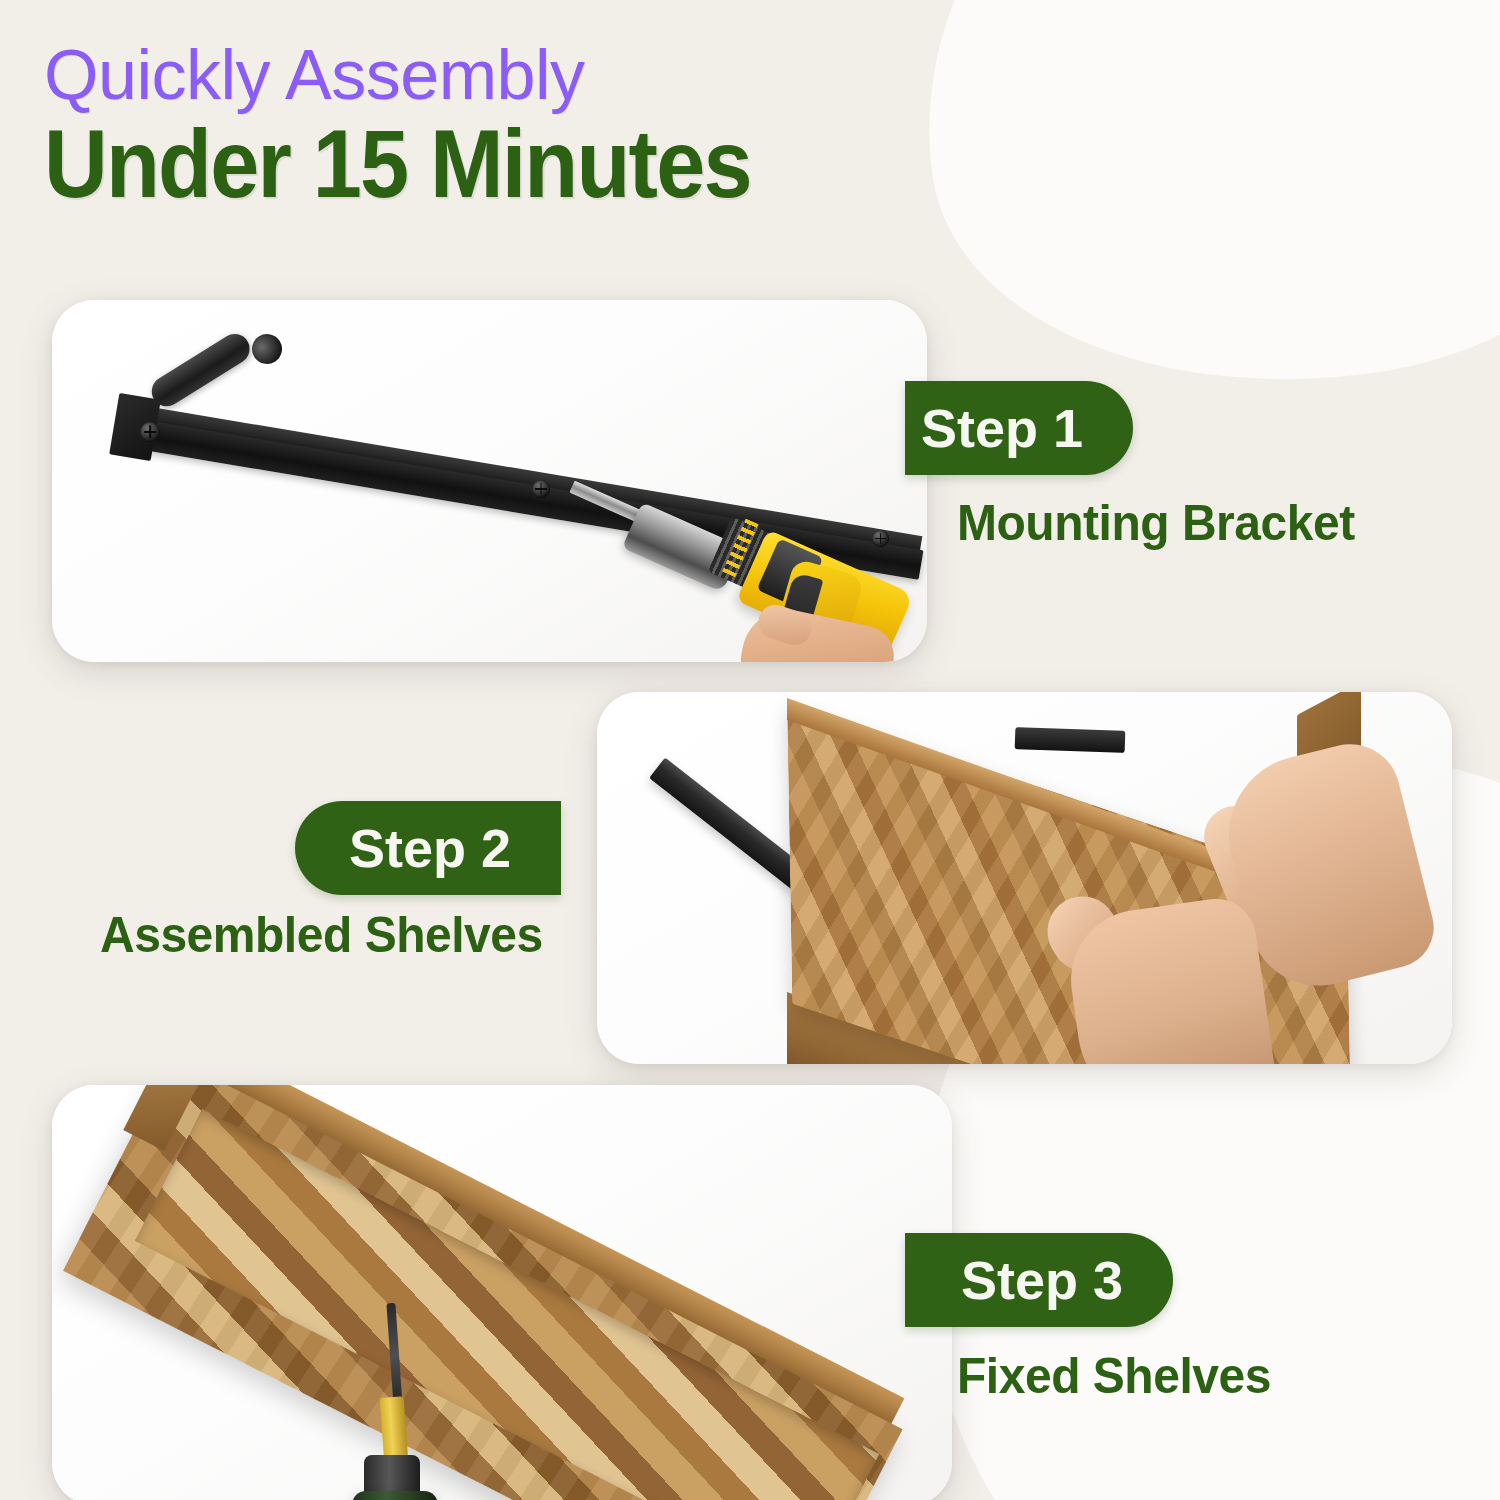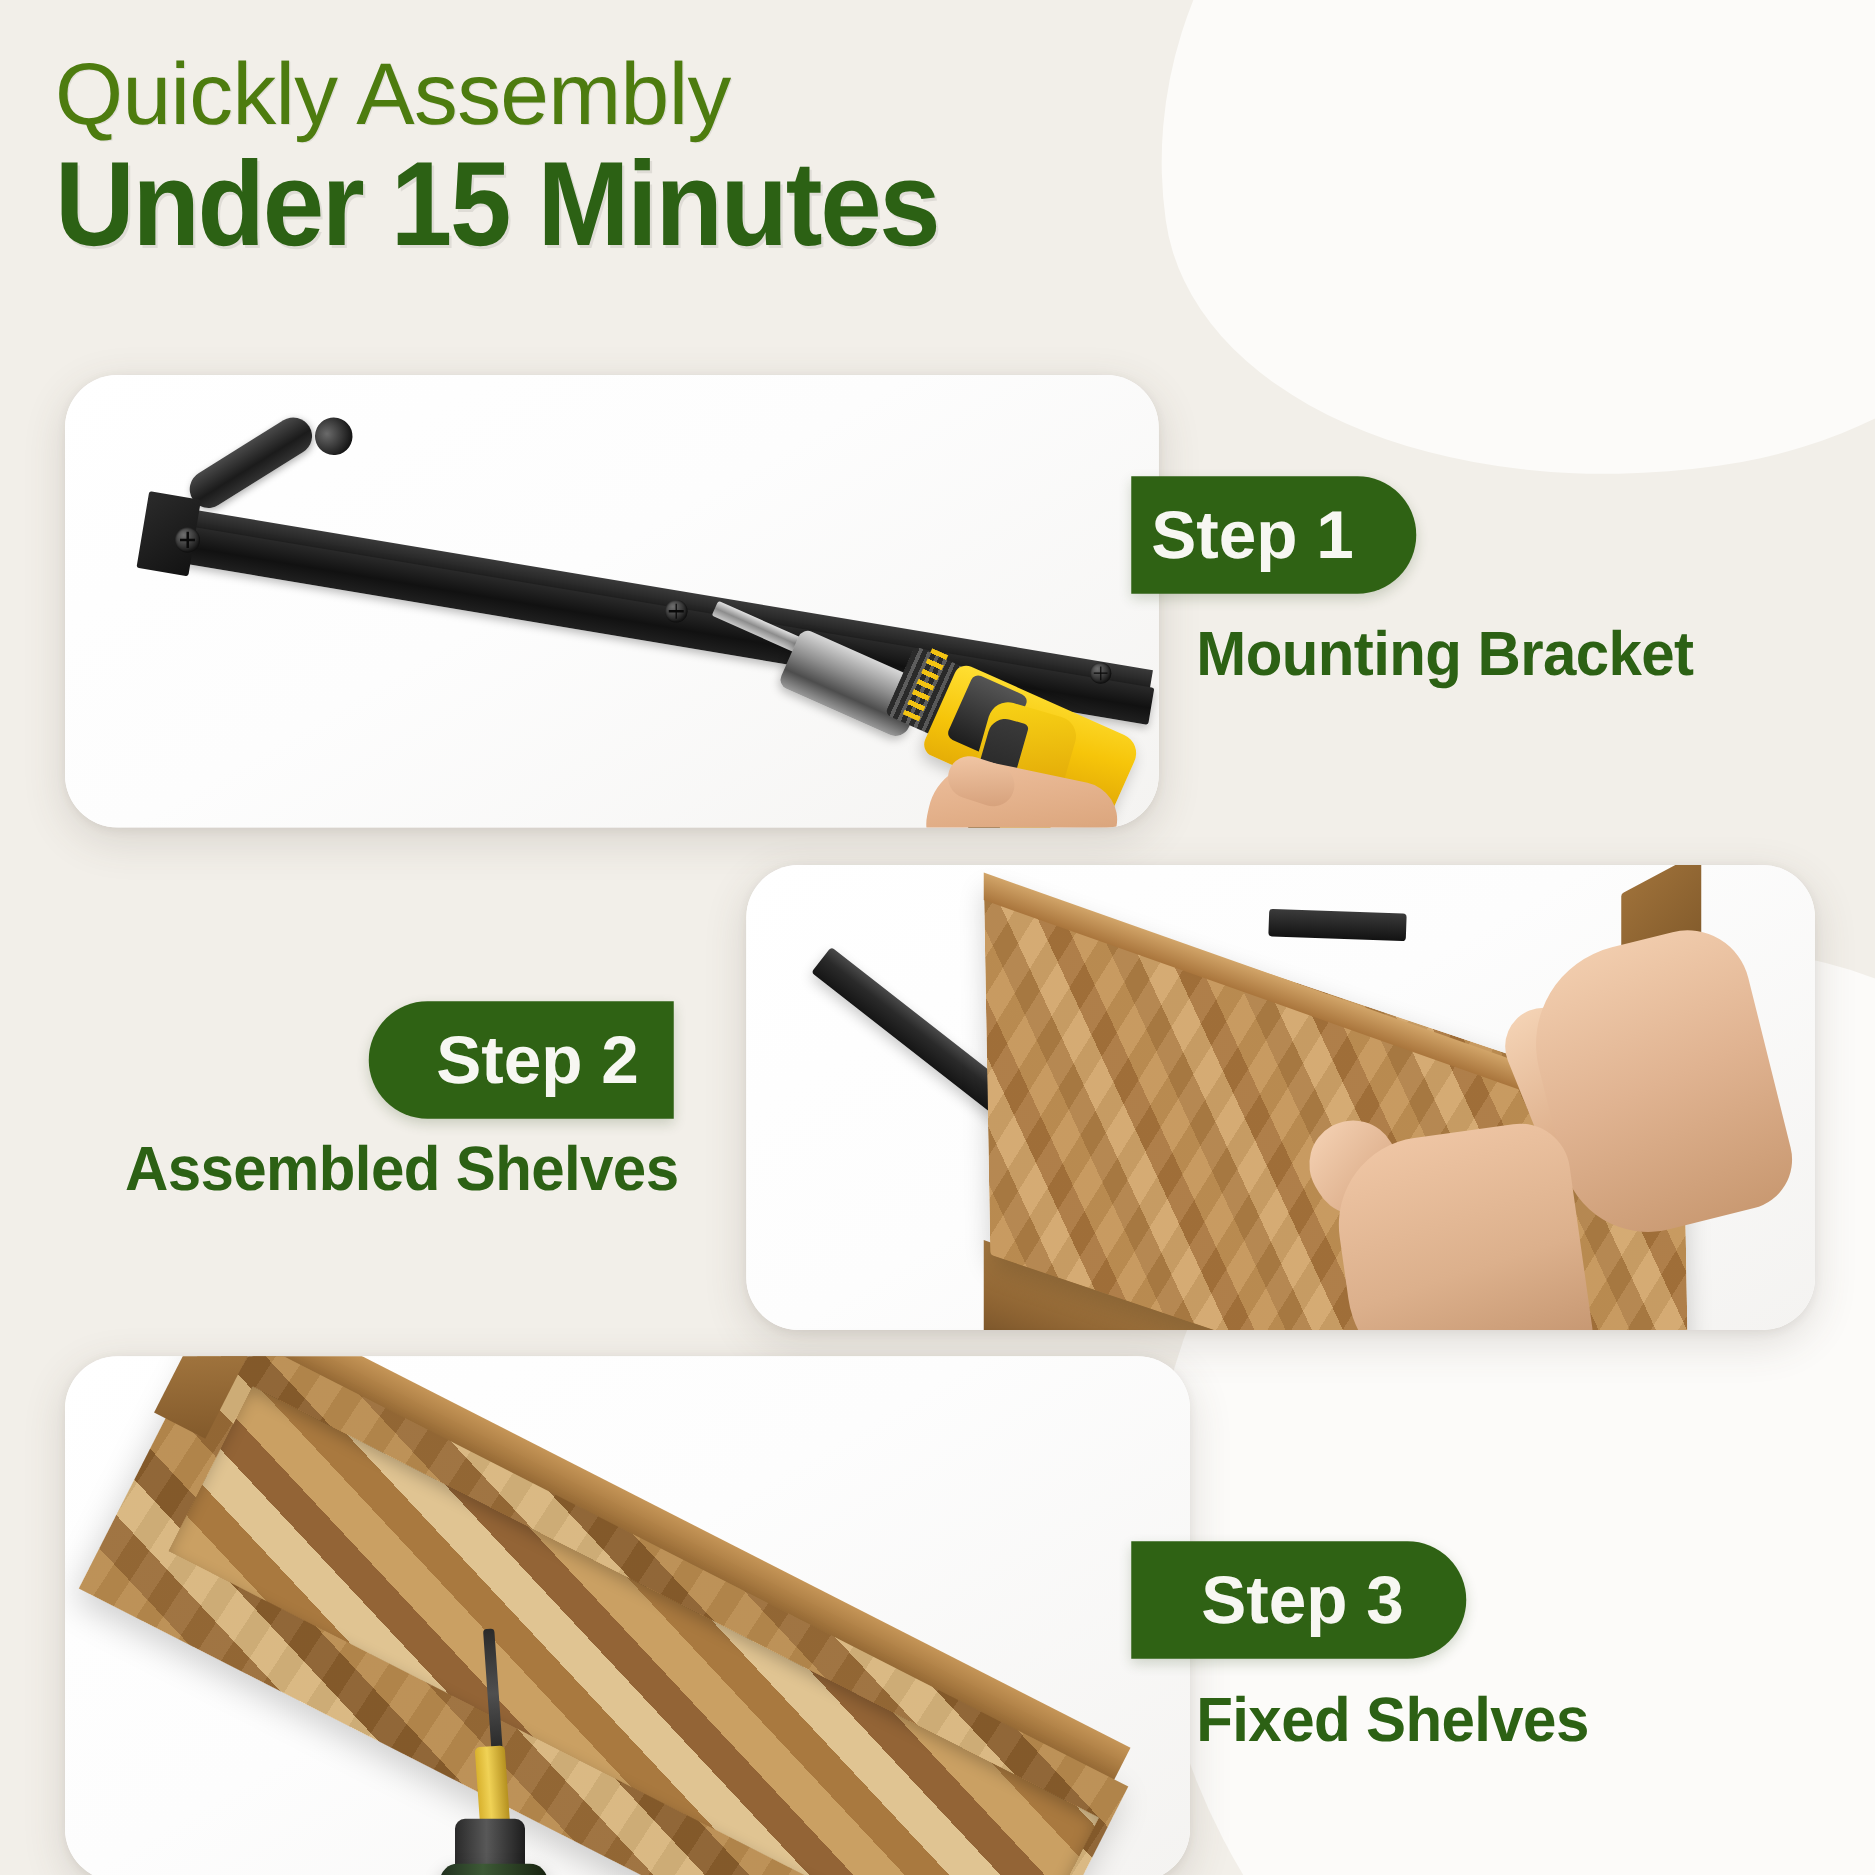--- a/index.html
+++ b/index.html
@@ -26,21 +26,21 @@
   #blob-top-right-2{
     top:-420px;right:-120px;width:620px;height:700px;
     background:#FCFBF9;
     border-radius:50%;
   }
 
   
   #title-block{position:absolute;left:44px;top:40px;z-index:6;}
   #title-line1{
     font-size:70px;line-height:1.0;font-weight:500;
-    letter-spacing:-0.5px;color:#4d7c0f;
+    letter-spacing:-0.5px;color:#8b5cf6;
     font-family:"Liberation Sans", sans-serif;
     text-shadow:1px 1px 0 rgba(0,0,0,0.07);
   }
   #title-line2{
     margin-top:6px;
     font-size:96px;line-height:1.0;font-weight:bold;
     letter-spacing:-2px;color:#2C6114;
     transform:scaleX(0.92);transform-origin:left center;
     text-shadow:2px 2px 0 rgba(0,0,0,0.08);
   }
@@ -289,21 +289,21 @@
     height:94px;
     box-shadow:0 4px 10px rgba(40,70,20,0.2);
   }
   .badge-right-round{
     border-radius:0 47px 47px 0;
     padding-left:56px;padding-right:50px;
     justify-content:flex-start;
   }
   .badge-left-round{
     border-radius:47px 0 0 47px;
-    padding-left:54px;padding-right:28px;
+    padding-left:54px;padding-right:50px;
     justify-content:flex-start;
   }
   #badge-step1{left:905px;top:381px;padding-left:16px;}
   #badge-step2{left:295px;top:801px;}
   #badge-step3{left:905px;top:1233px;}
 
   .step-caption{
     position:absolute;z-index:7;
     color:#2C6114;font-size:50px;font-weight:bold;
     letter-spacing:-0.5px;white-space:nowrap;

